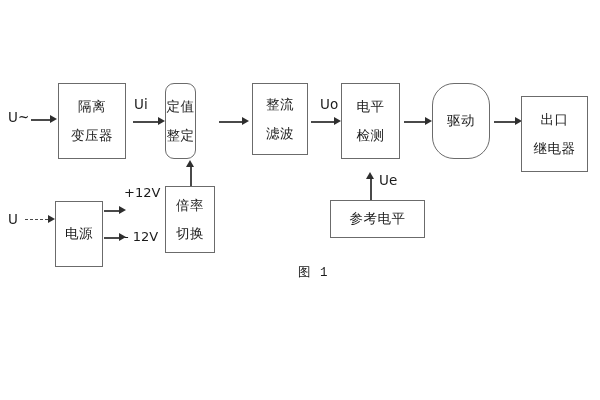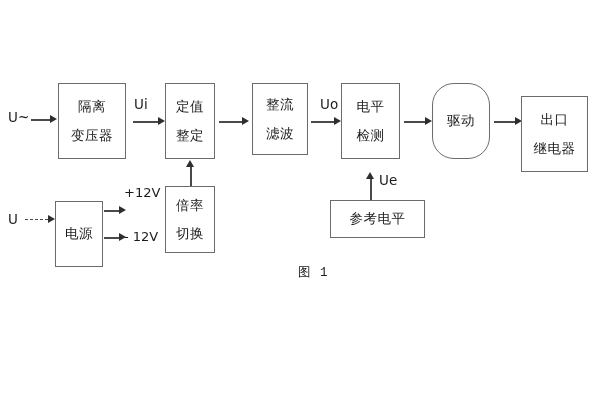--- a/index.html
+++ b/index.html
@@ -126,21 +126,21 @@
     <span class="ln">变压器</span>
   </div>
 
   <div class="lbl" style="left:134px; top:98px;">Ui</div>
 
   <div class="arrow-h" style="left:133px; top:117px; width:32px;">
     <div class="shaft" style="width:25px;"></div>
     <div class="head" style="left:25px;"></div>
   </div>
 
-  <div class="block" style="left:165px; top:83px; width:50px; height:76px;">
+  <div class="block" style="left:165px; top:83px; width:31px; height:76px;border-radius:9px;">
     <span class="ln">定值</span>
     <span class="ln">整定</span>
   </div>
 
   <div class="arrow-h" style="left:219px; top:117px; width:30px;">
     <div class="shaft" style="width:23px;"></div>
     <div class="head" style="left:23px;"></div>
   </div>
 
   <div class="block" style="left:252px; top:83px; width:56px; height:72px;">

